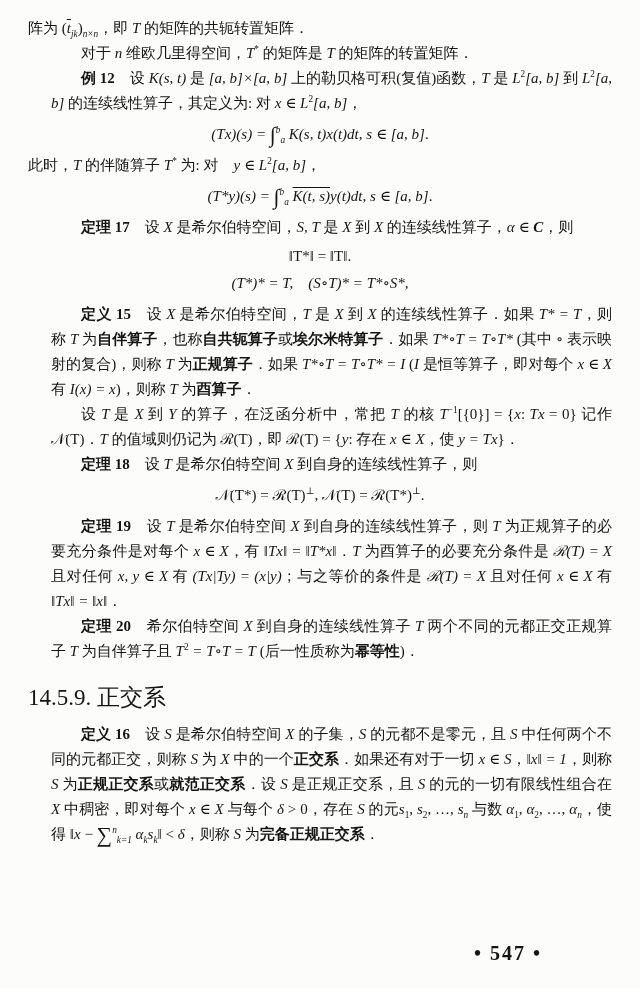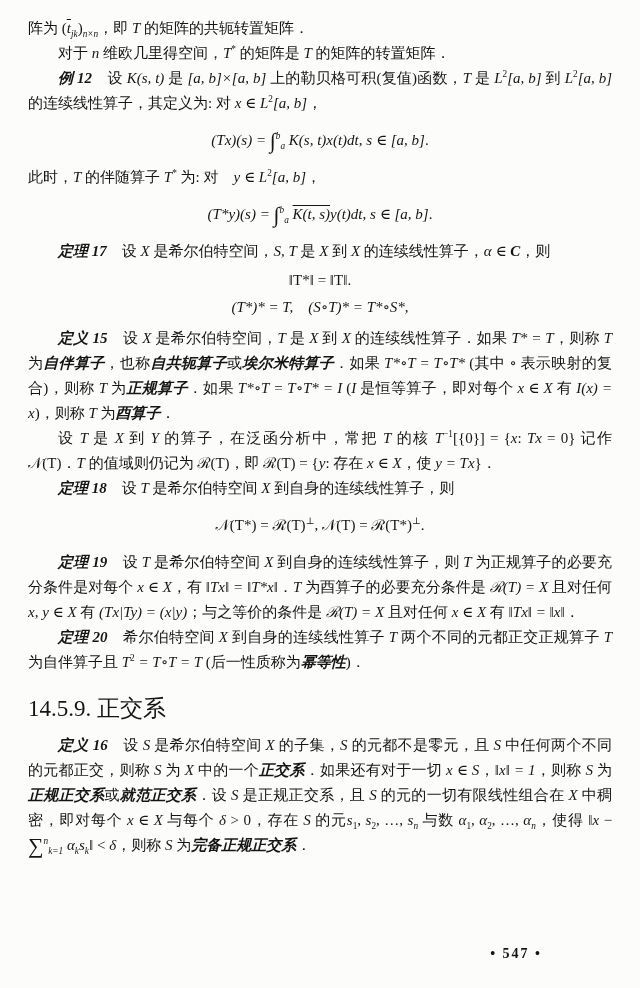--- a/index.html
+++ b/index.html
@@ -5,28 +5,28 @@
   html,body{margin:0;padding:0;}
   body{
     width:640px;height:988px;overflow:hidden;
     background:#fcfcfa;color:#151515;
     font-family:"Liberation Serif","DejaVu Serif",serif;
     font-size:15px;line-height:25px;
     -webkit-font-smoothing:antialiased;
   }
   .page{padding:16px 28px 16px 28px;box-sizing:border-box;width:640px;height:988px;position:relative;}
   .para{margin:0;text-align:justify;}
-  .indent{text-indent:2em;}
-  .formula{text-align:center;margin:12px 0;white-space:nowrap;}
+  .indent{text-indent:2em;margin-left:23px;}
+  .formula{text-align:center;margin:6px 0;white-space:nowrap;}
   .formula-group{margin:4px 0 6px 0;}
   .formula-group .formula{margin:2px 0;}
   .heading{font-size:23px;font-weight:normal;margin:20px 0 10px 0;line-height:28px;}
-  .pageno{position:absolute;right:98px;bottom:22px;font-weight:bold;font-size:14px;letter-spacing:2px;margin-left:37px;}
+  .pageno{position:absolute;right:98px;bottom:22px;font-weight:bold;font-size:20px;letter-spacing:2px;margin-left:37px;}
   
-  .f-b{font-weight:bold;font-style:italic;}
+  .f-b{font-weight:bold;}
   .f-i{font-style:italic;}
   .f-p{vertical-align:super;font-size:0.62em;line-height:0;}
   .f-u{vertical-align:sub;font-size:0.62em;line-height:0;}
   .f-o{text-decoration:overline;}
   .f-g{font-size:1.45em;line-height:0;vertical-align:-0.12em;}
 </style>
 </head>
 <body>
 
 <div class="page">

